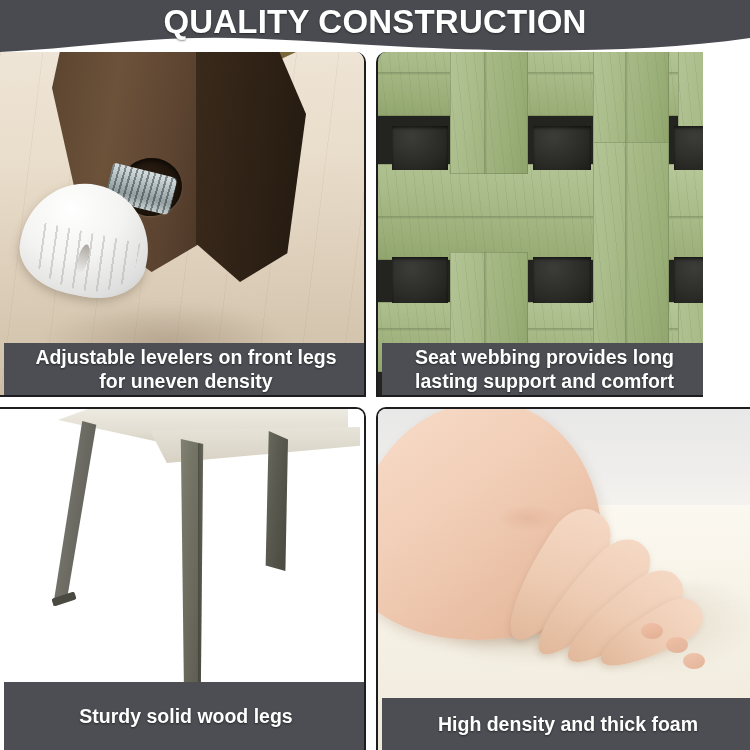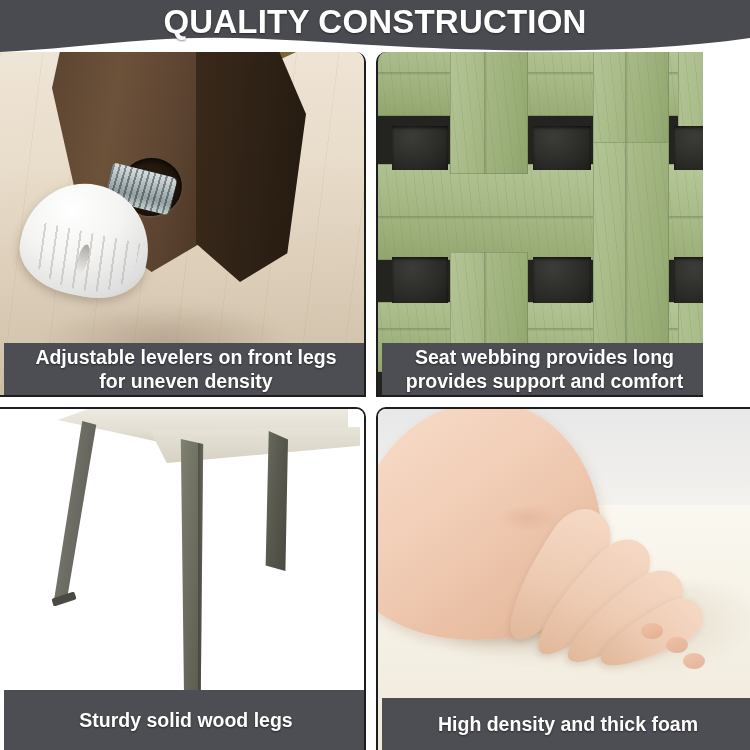--- a/index.html
+++ b/index.html
@@ -61,21 +61,21 @@
     font-weight:bold;
     line-height:24px;
     text-align:center;
     display:flex; flex-direction:column;
     align-items:center; justify-content:center;
     padding:4px 6px 5px 6px;
     text-shadow:0 1px 2px rgba(0,0,0,0.5);
     z-index:4;
   }
   .caption.two-line{ height:52px; }
-  .caption.one-line{ height:60px; }
+  .caption.one-line{ height:68px; }
   .caption .line{ display:block; white-space:nowrap; }
 
   
   
   
   .p1-floor{
     position:absolute; inset:0;
     background:
       linear-gradient(178deg,#efe5d6 0%,#e9ddcb 32%,#ddcfba 62%,#cdbda6 100%);
   }
@@ -359,21 +359,21 @@
         <div class="hole" style="left:14px;  top:74px;  width:56px; height:44px;"></div>
         <div class="hole" style="left:155px; top:74px;  width:58px; height:44px;"></div>
         <div class="hole" style="left:296px; top:74px;  width:58px; height:44px;"></div>
         <div class="hole" style="left:14px;  top:205px; width:56px; height:46px;"></div>
         <div class="hole" style="left:155px; top:205px; width:58px; height:46px;"></div>
         <div class="hole" style="left:296px; top:205px; width:58px; height:46px;"></div>
       </div>
     </div>
     <div class="caption two-line">
       <span class="line">Seat webbing provides long</span>
-      <span class="line">provides support and comfort</span>
+      <span class="line">lasting support and comfort</span>
     </div>
   </div>
 
   <div class="panel bl">
     <div class="photo">
       <div class="p3-bg"></div>
       <div class="p3-seat"></div>
       <div class="p3-seat2"></div>
       <div class="leg3 left"></div>
       <div class="foot3b"></div>

